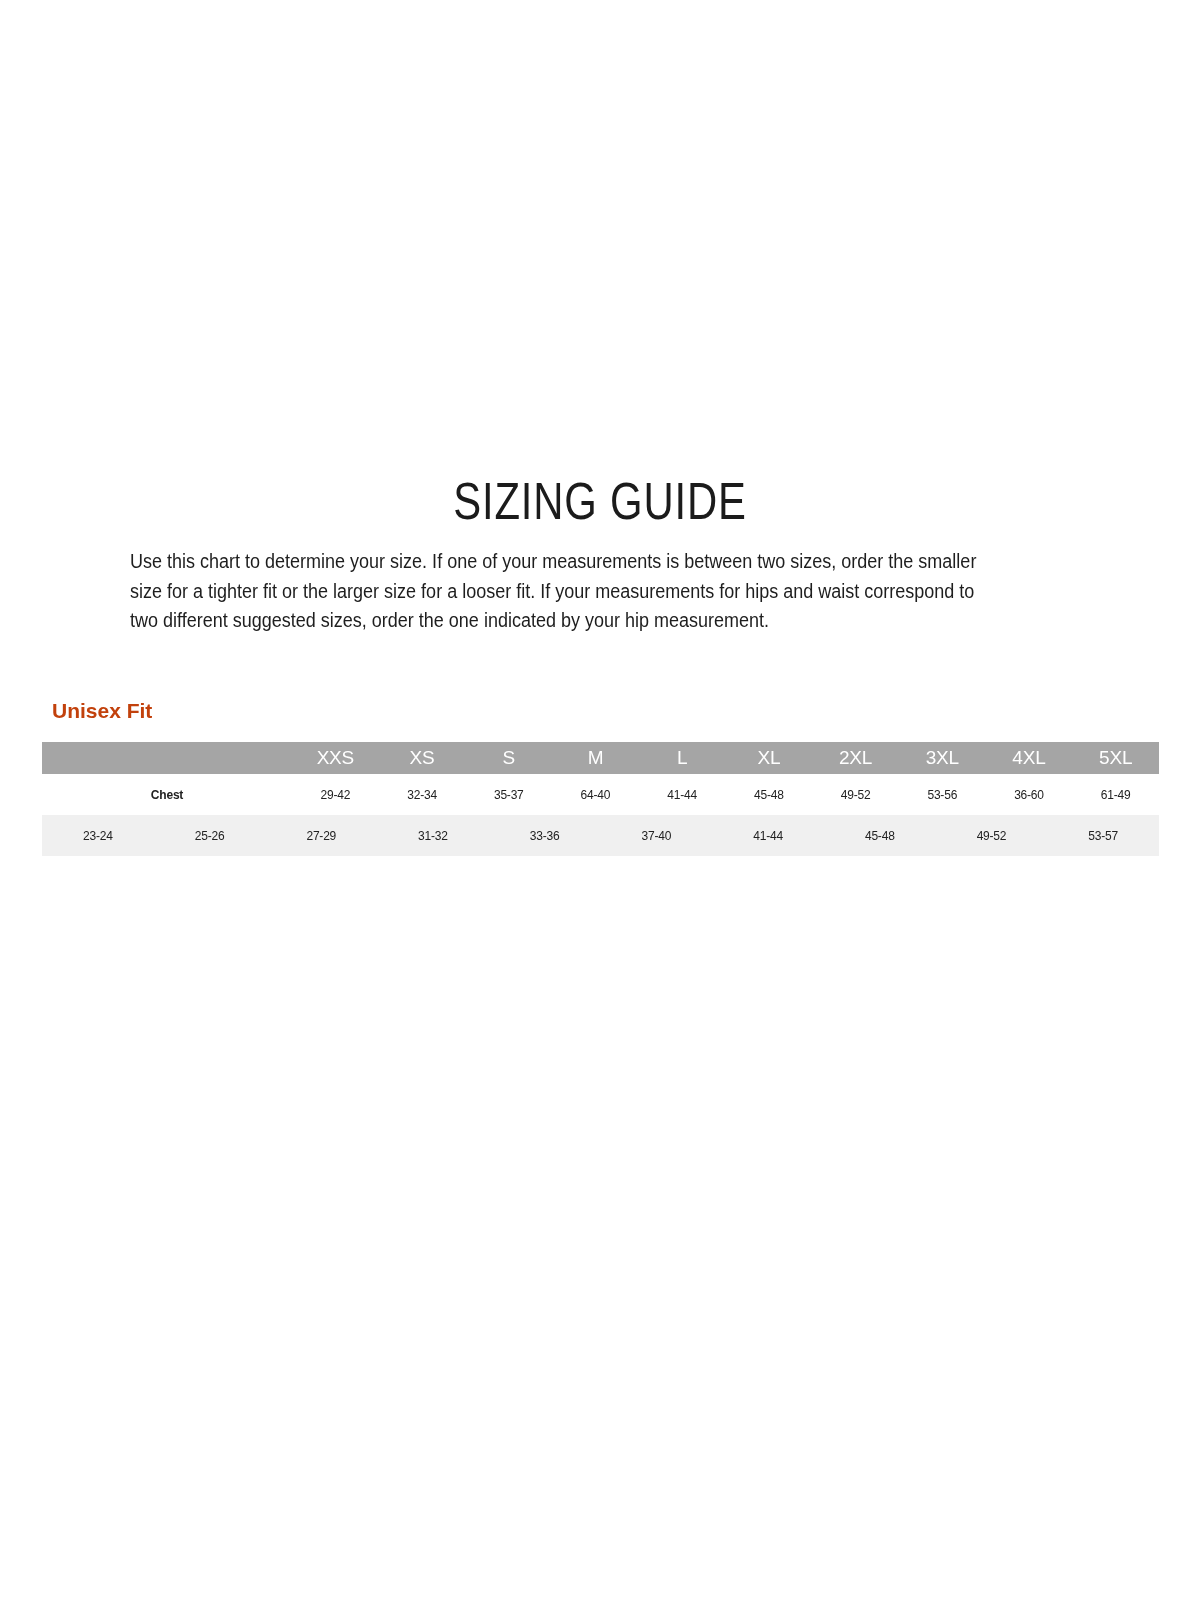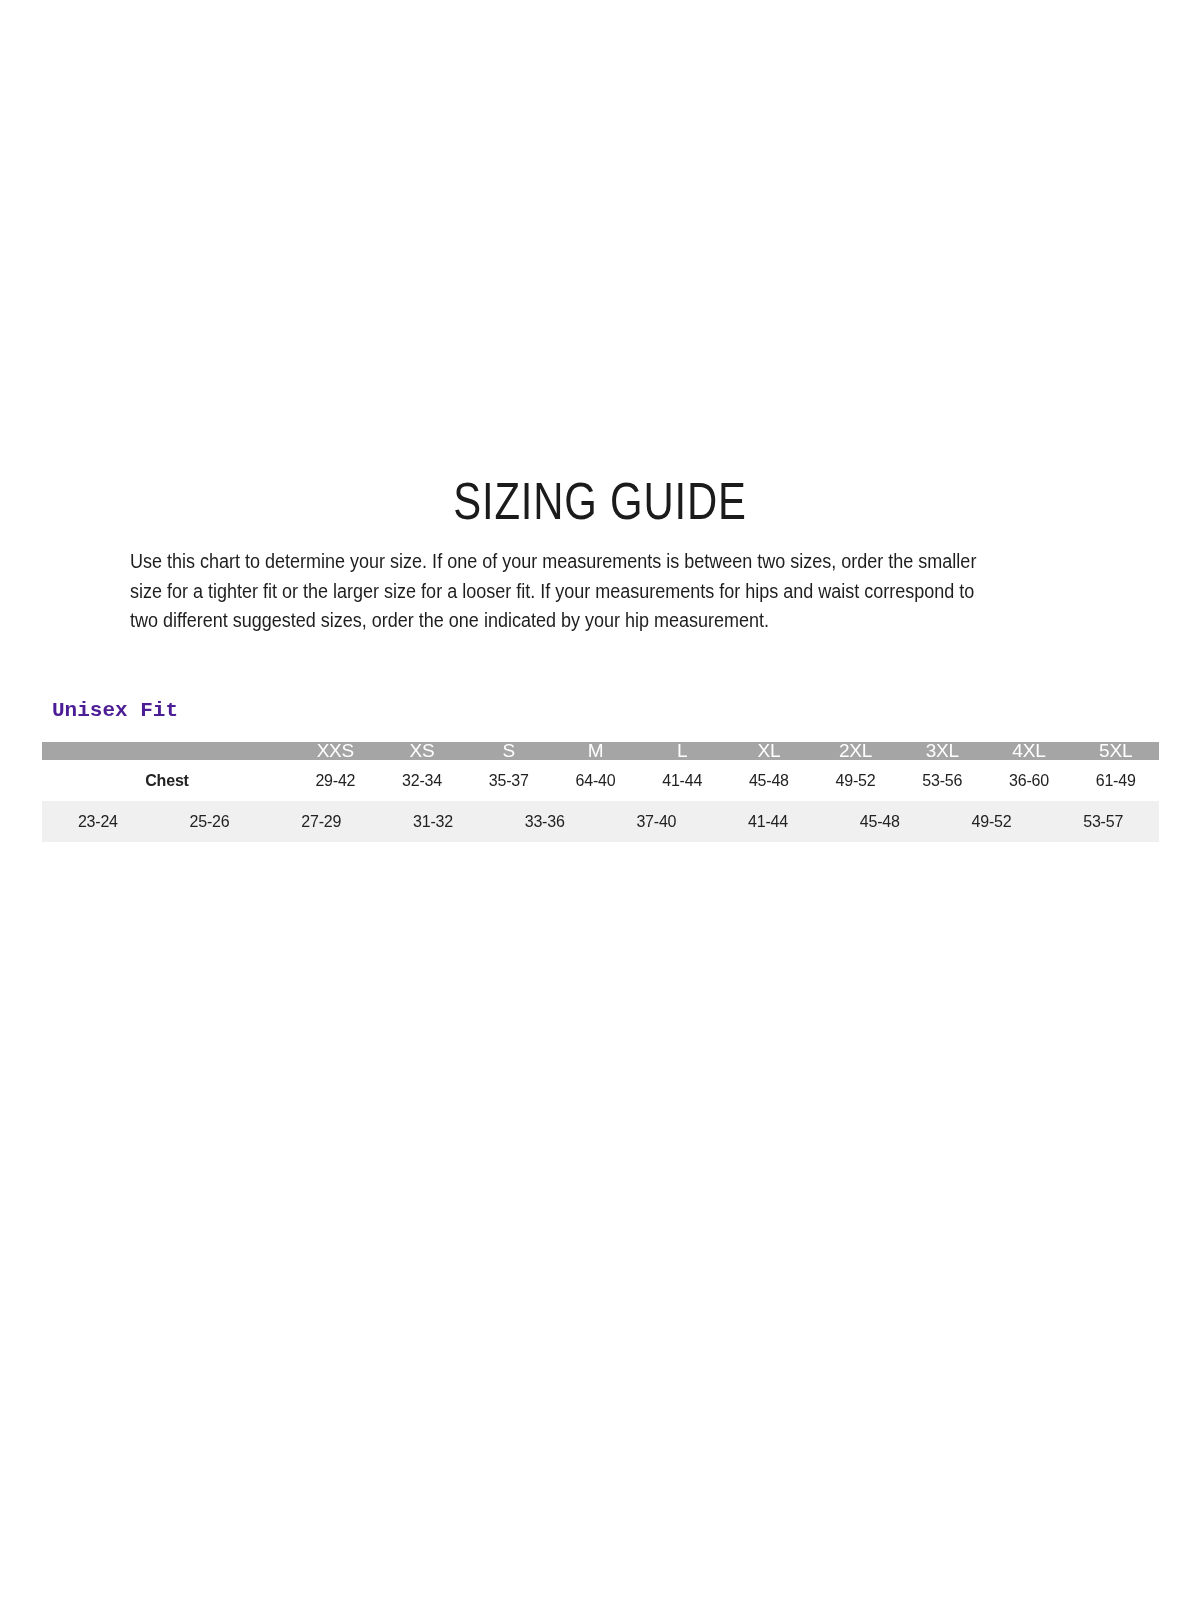--- a/index.html
+++ b/index.html
@@ -43,45 +43,44 @@
     transform-origin: left top;
     white-space: nowrap;
   }
 
   .section-heading {
     position: absolute;
     left: 52px;
     top: 699px;
     font-size: 21px;
     font-weight: bold;
-    color: #4c1d95;
-    font-family: Liberation Mono, monospace;
+    color: #c2410c;
   }
 
   .size-table {
     position: absolute;
     left: 42px;
     top: 742px;
     width: 1117px;
   }
   .t-row {
     display: flex;
     height: 41px;
   }
   .t-row.t-head {
-    height: 18px;
+    height: 32px;
     background: var(--header-bg, #a5a5a5);
     color: var(--header-text, #ffffff);
   }
   .cell {
     flex: 1 1 0;
     display: flex;
     align-items: center;
     justify-content: center;
-    font-size: 16px;
+    font-size: 12px;
     letter-spacing: -0.2px;
     white-space: nowrap;
   }
   .t-head .cell {
     font-size: 19px;
     font-weight: 400;
   }
   .label-cell {
     flex: 0 0 250px;
     font-weight: bold;

